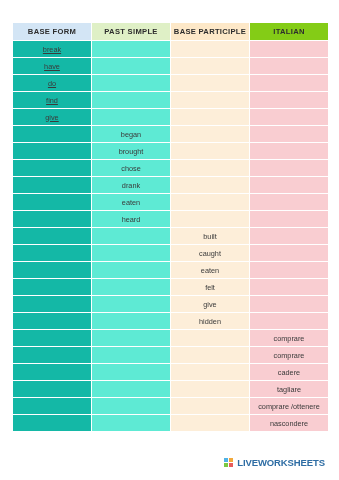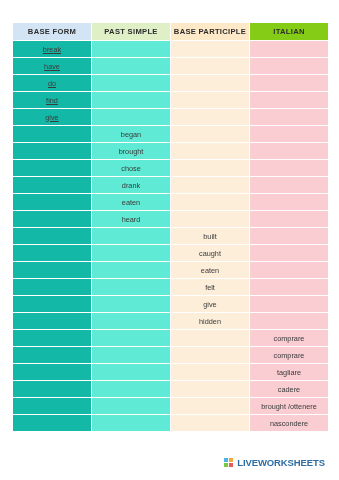--- a/index.html
+++ b/index.html
@@ -220,33 +220,33 @@
         <tr>
           <td class="c-base"></td>
           <td class="c-past"></td>
           <td class="c-part"></td>
           <td class="c-ital">comprare</td>
         </tr>
         <tr>
           <td class="c-base"></td>
           <td class="c-past"></td>
           <td class="c-part"></td>
+          <td class="c-ital">cadere</td>
+        </tr>
+        <tr>
+          <td class="c-base"></td>
+          <td class="c-past"></td>
+          <td class="c-part"></td>
           <td class="c-ital">tagliare</td>
         </tr>
         <tr>
           <td class="c-base"></td>
           <td class="c-past"></td>
           <td class="c-part"></td>
-          <td class="c-ital">cadere</td>
-        </tr>
-        <tr>
-          <td class="c-base"></td>
-          <td class="c-past"></td>
-          <td class="c-part"></td>
-          <td class="c-ital">brought /ottenere</td>
+          <td class="c-ital">comprare /ottenere</td>
         </tr>
         <tr>
           <td class="c-base"></td>
           <td class="c-past"></td>
           <td class="c-part"></td>
           <td class="c-ital">nascondere</td>
         </tr>
       </tbody>
   </table>
 </div>

